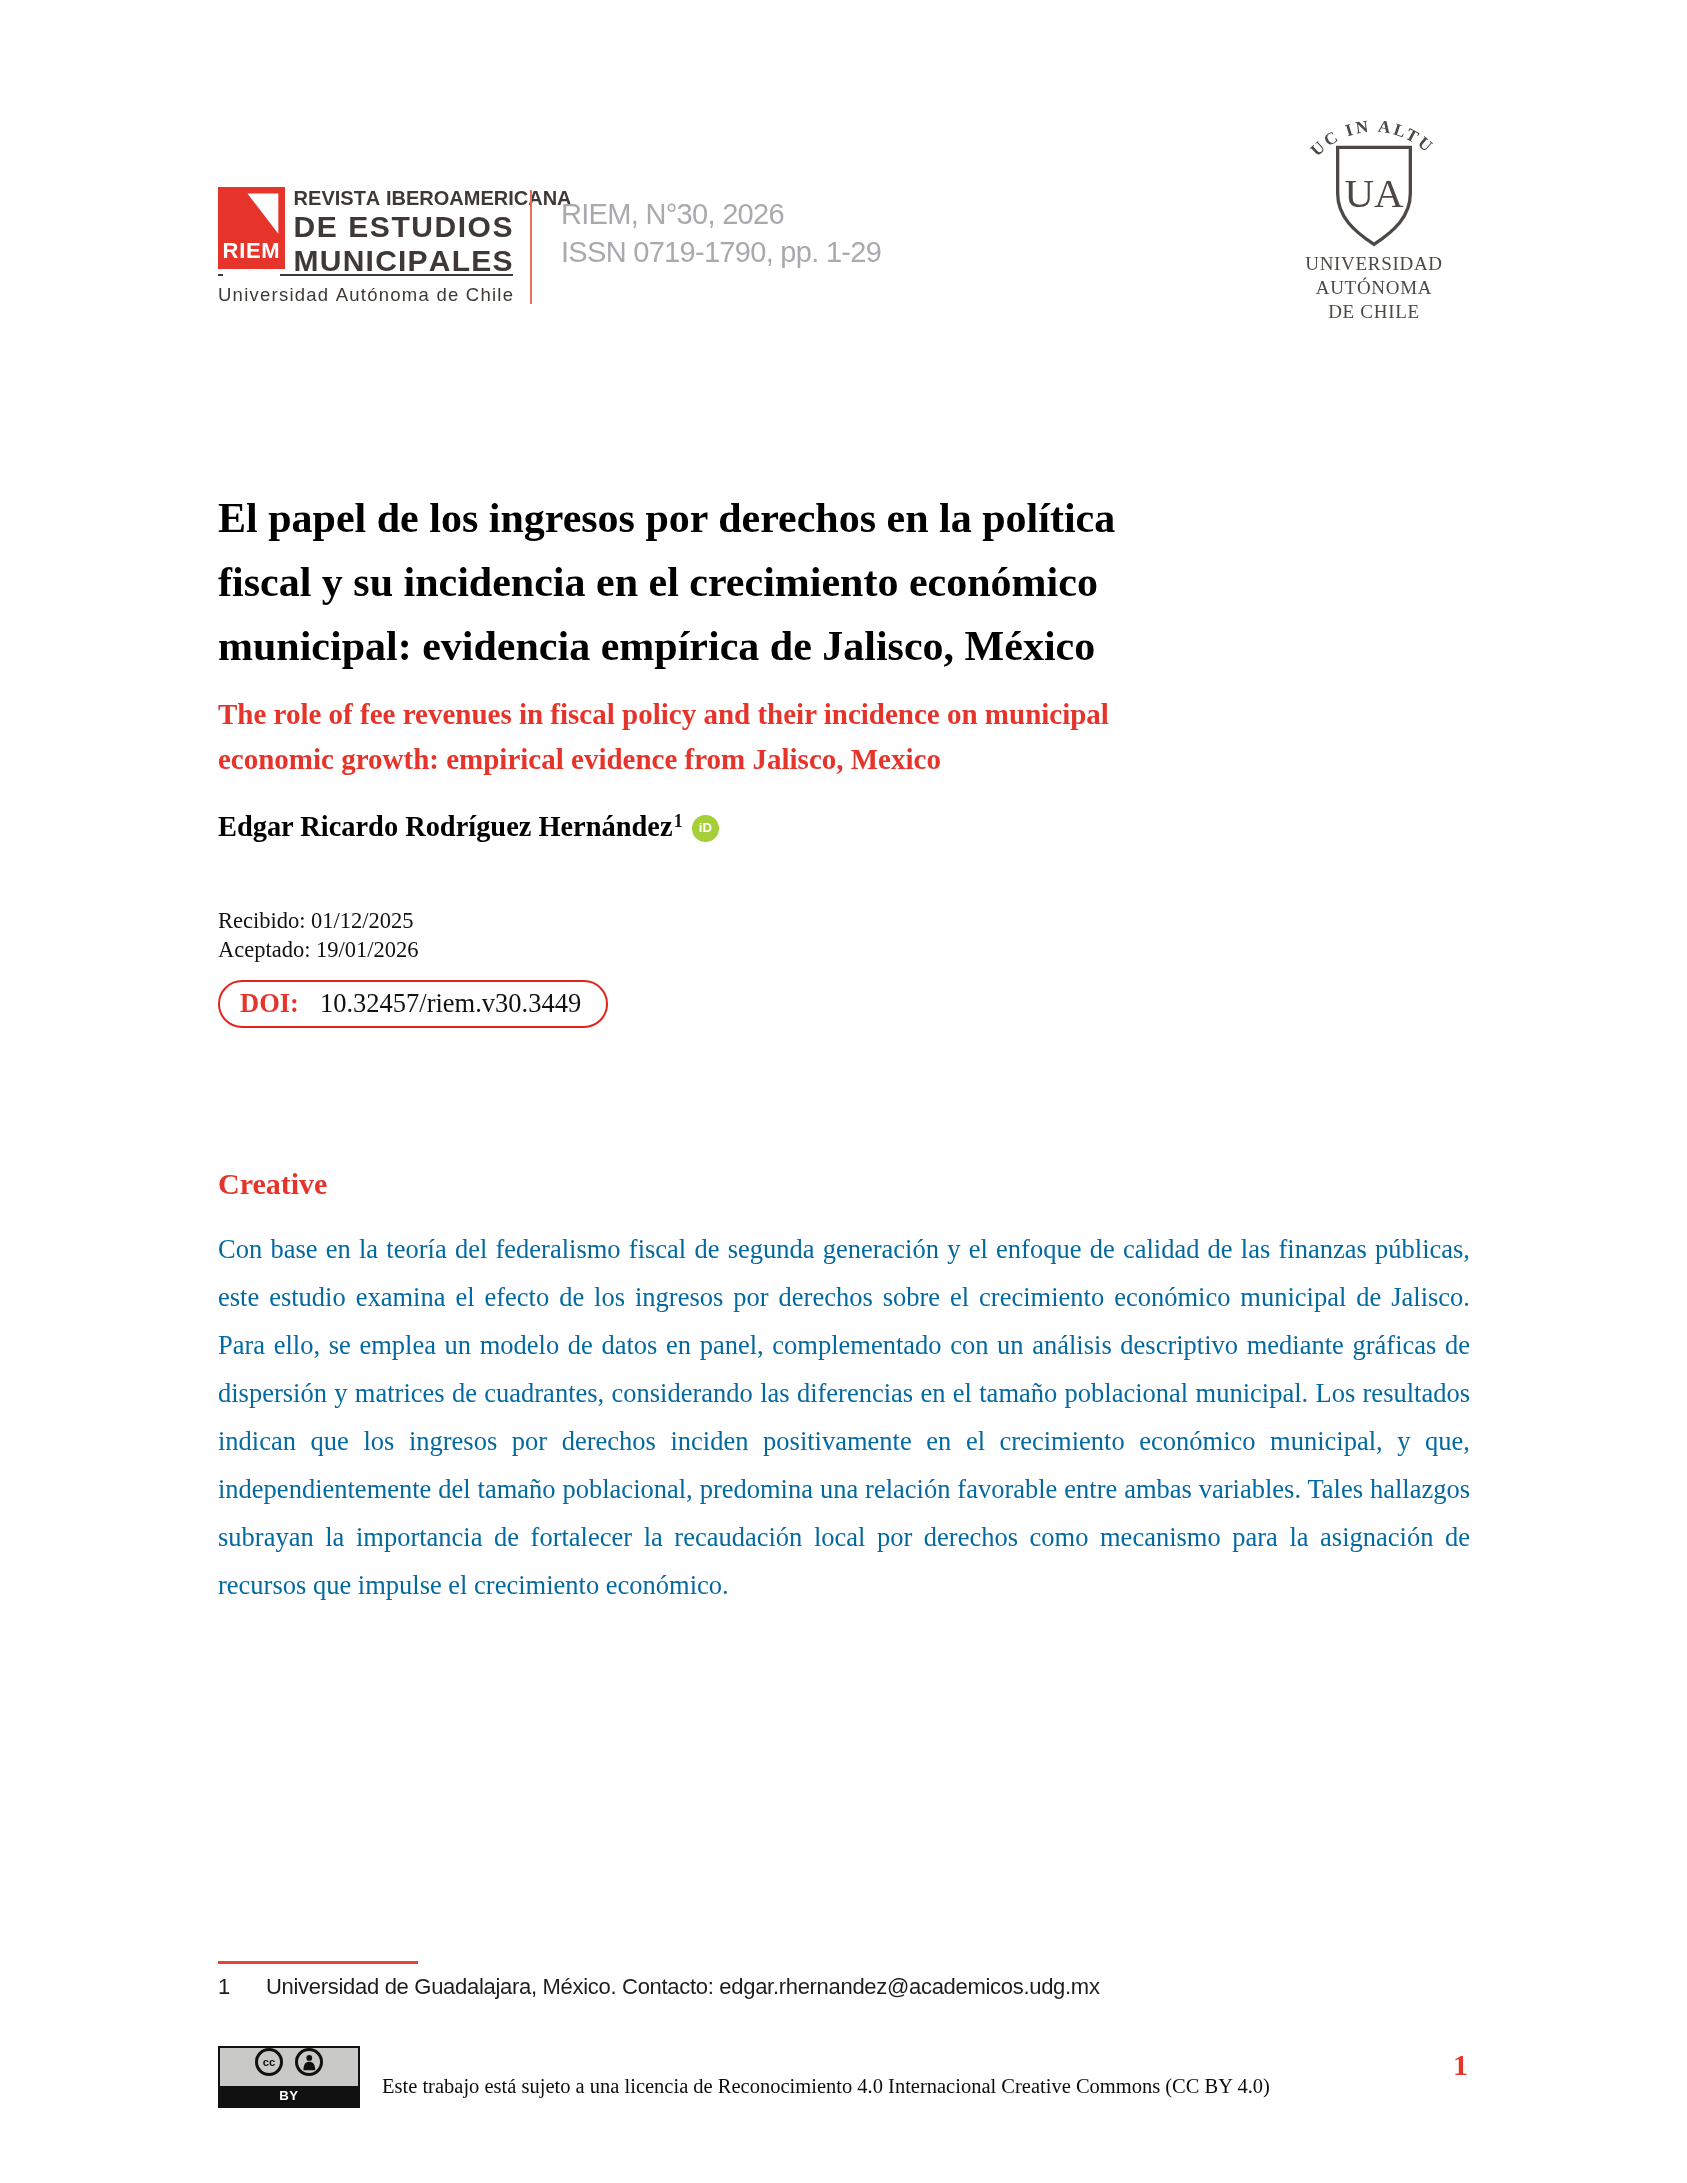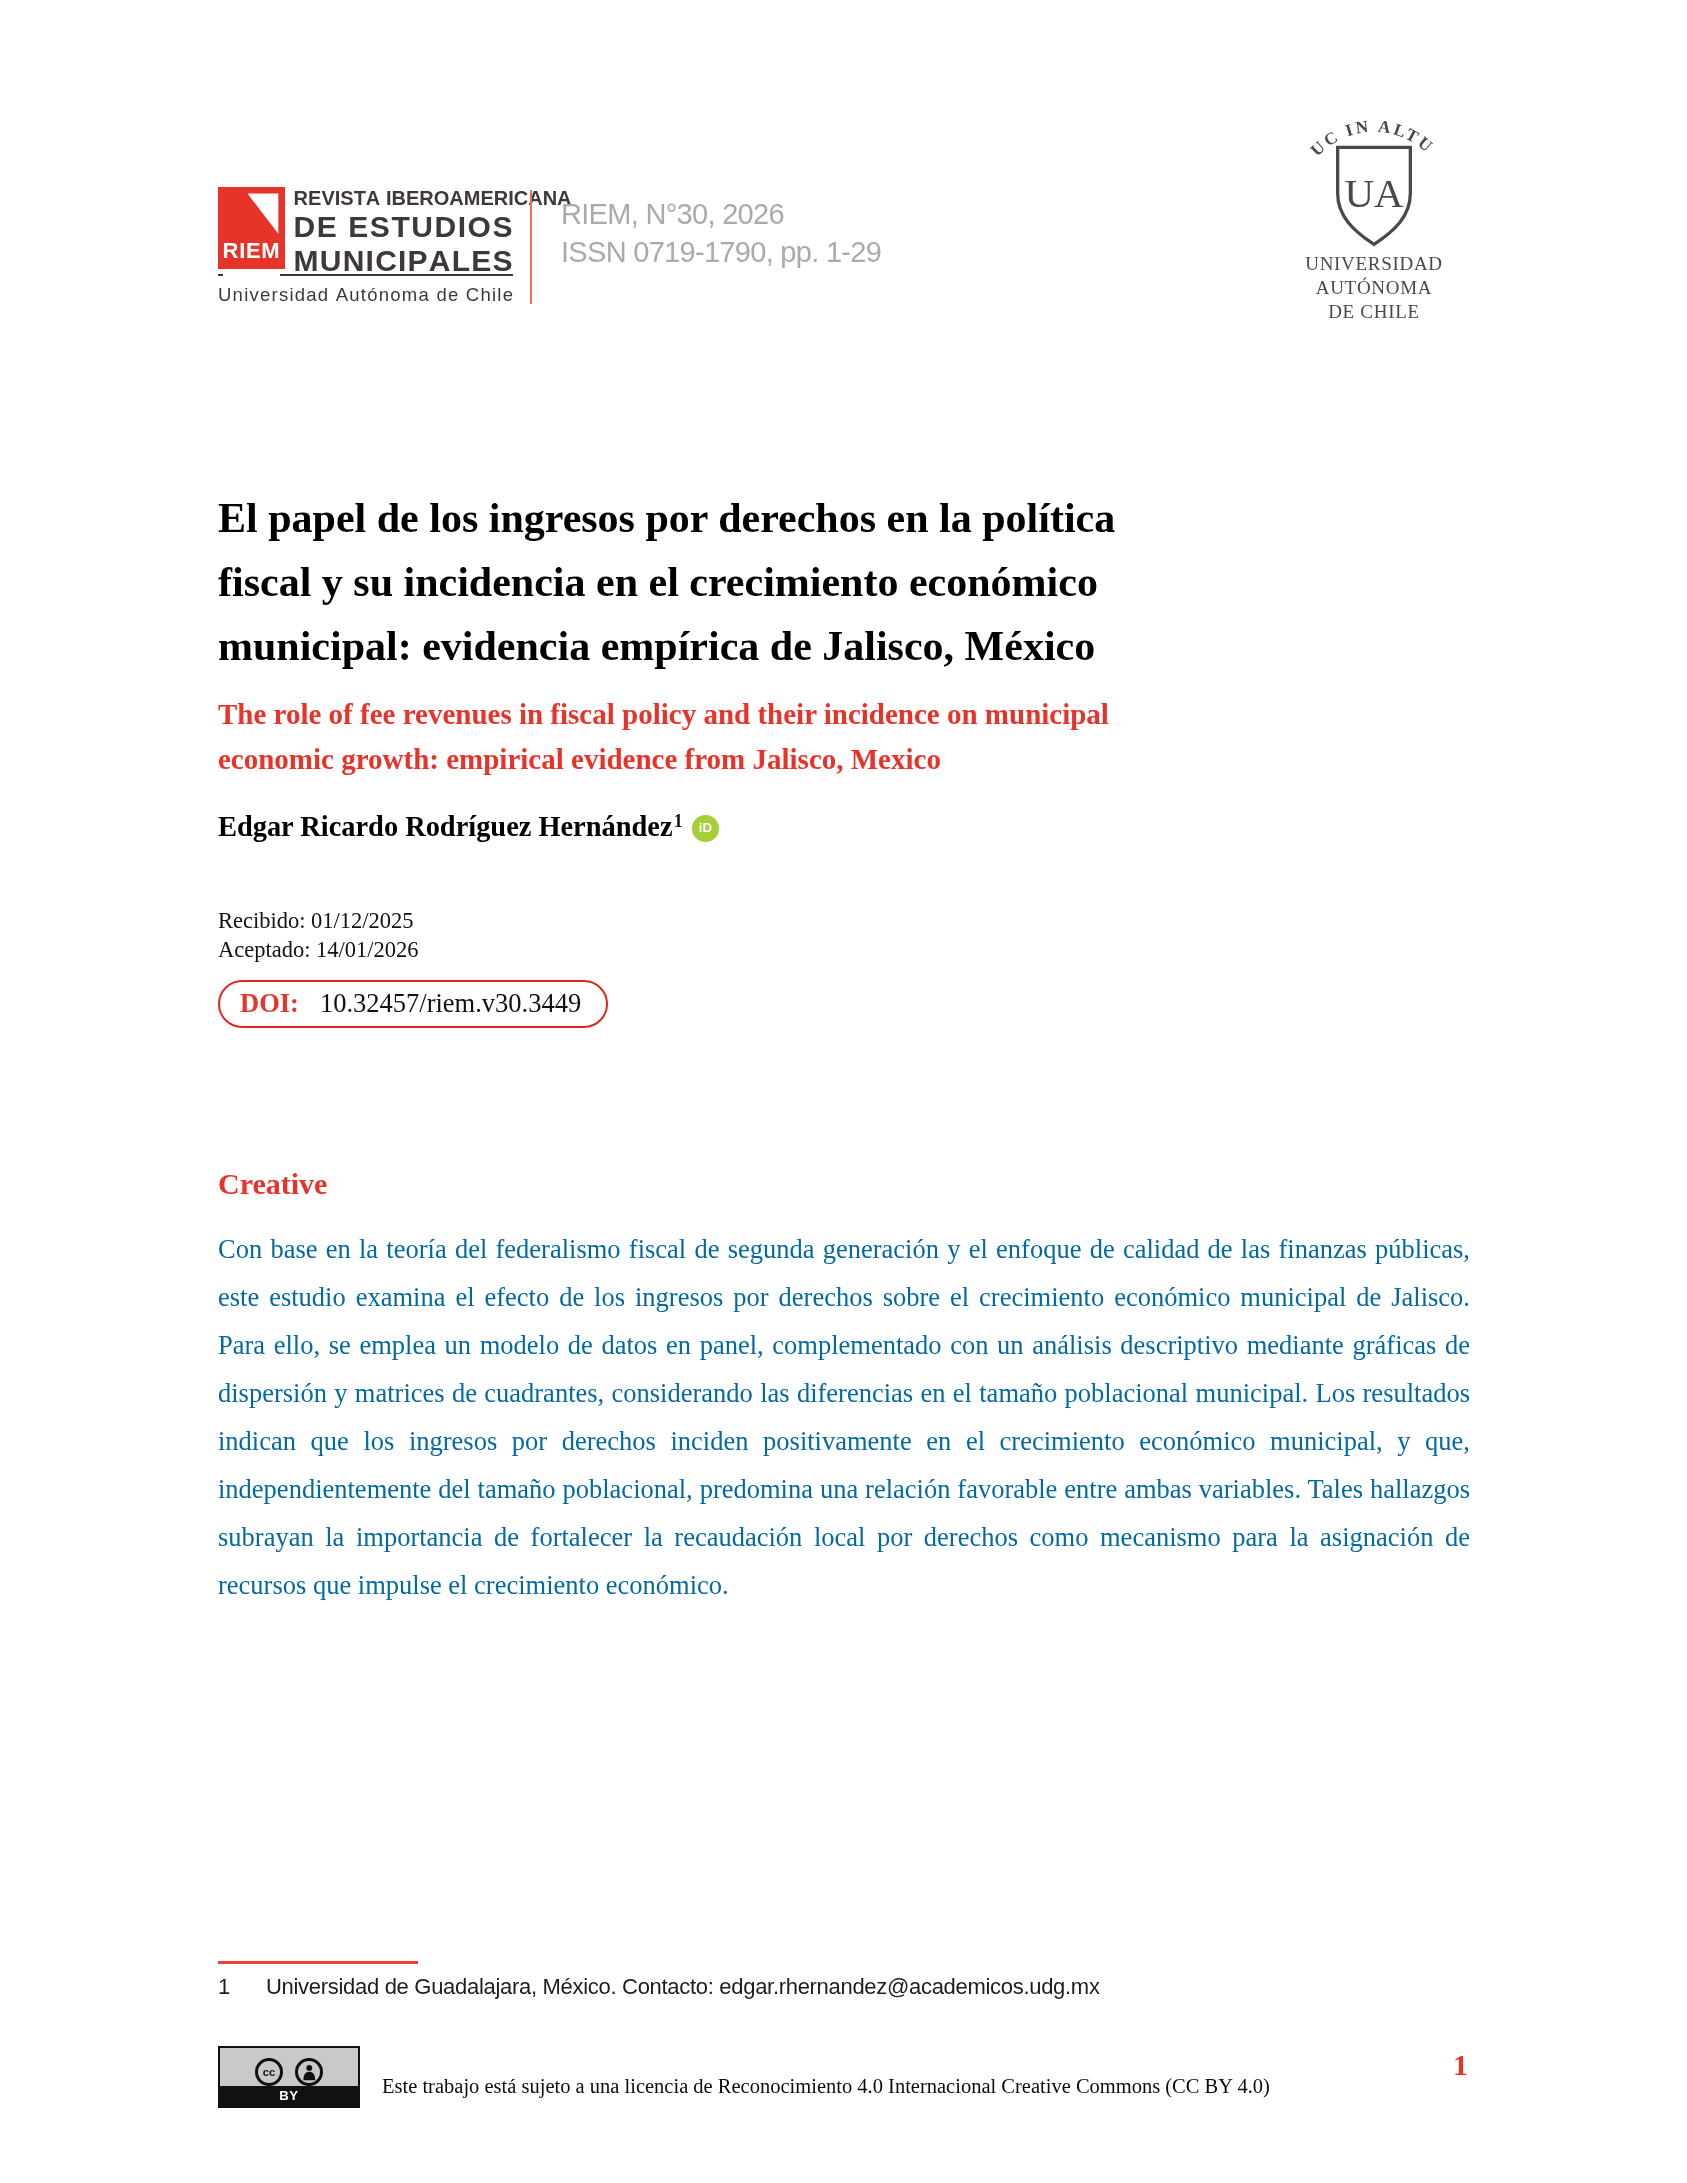--- a/index.html
+++ b/index.html
@@ -86,21 +86,21 @@
   .footnote {
     position:absolute; left:218px; top:1974px; width:1059px; display:flex;
     font-family:"Liberation Sans", sans-serif; font-size:22px; color:#1d1d1b; letter-spacing:-0.3px;
   }
   .footnote-mark { width:48px; flex:0 0 auto; }
   
   .cc-badge {
     position:absolute; left:218px; top:2046px; width:142px; height:62px;
     background:#c9c9c7; border:2px solid #111; 
   }
-  .cc-icons { height:48px; display:flex; align-items:center; justify-content:center; gap:12px; }
+  .cc-icons { height:48px; display:flex; justify-content:center; gap:12px; }
   .cc-circle {
     width:28px; height:28px; border-radius:50%; border:3.3px solid #111;
     display:flex; align-items:center; justify-content:center;
     font-family:"Liberation Sans", sans-serif; font-weight:bold; font-size:11.2px; color:#111;
   }
   .by-strip {
     position:absolute; left:0; right:0; bottom:0; height:20.5px; background:#111;
     color:#fff; font-family:"Liberation Sans", sans-serif; font-weight:bold;
     font-size:13.2px; text-align:center; line-height:20.5px; letter-spacing:0.7px;
   }
@@ -238,21 +238,21 @@
     <span>economic growth: empirical evidence from Jalisco, Mexico</span>
   </h2>
 
   <div class="author-line">
     <span class="author-name">Edgar Ricardo Rodríguez Hernández</span>
     <span class="author-sup">1</span>
     <span class="orcid">iD</span>
   </div>
   <div class="dates">
     <div>Recibido: 01/12/2025</div>
-    <div>Aceptado: 14/01/2026</div>
+    <div>Aceptado: 19/01/2026</div>
   </div>
 
   <div class="doi-pill">
     <span class="doi-label">DOI:</span>
     <span class="doi-value">10.32457/riem.v30.3449</span>
   </div>
 
   <div class="abstract-heading">Creative</div>
   <p class="abstract-body">Con base en la teoría del federalismo fiscal de segunda generación y el enfoque de calidad de las finanzas públicas, este estudio examina el efecto de los ingresos por derechos sobre el crecimiento económico municipal de Jalisco. Para ello, se emplea un modelo de datos en panel, complementado con un análisis descriptivo mediante gráficas de dispersión y matrices de cuadrantes, considerando las diferencias en el tamaño poblacional municipal. Los resultados indican que los ingresos por derechos inciden positivamente en el crecimiento económico municipal, y que, independientemente del tamaño poblacional, predomina una relación favorable entre ambas variables. Tales hallazgos subrayan la importancia de fortalecer la recaudación local por derechos como mecanismo para la asignación de recursos que impulse el crecimiento económico.</p>
 

